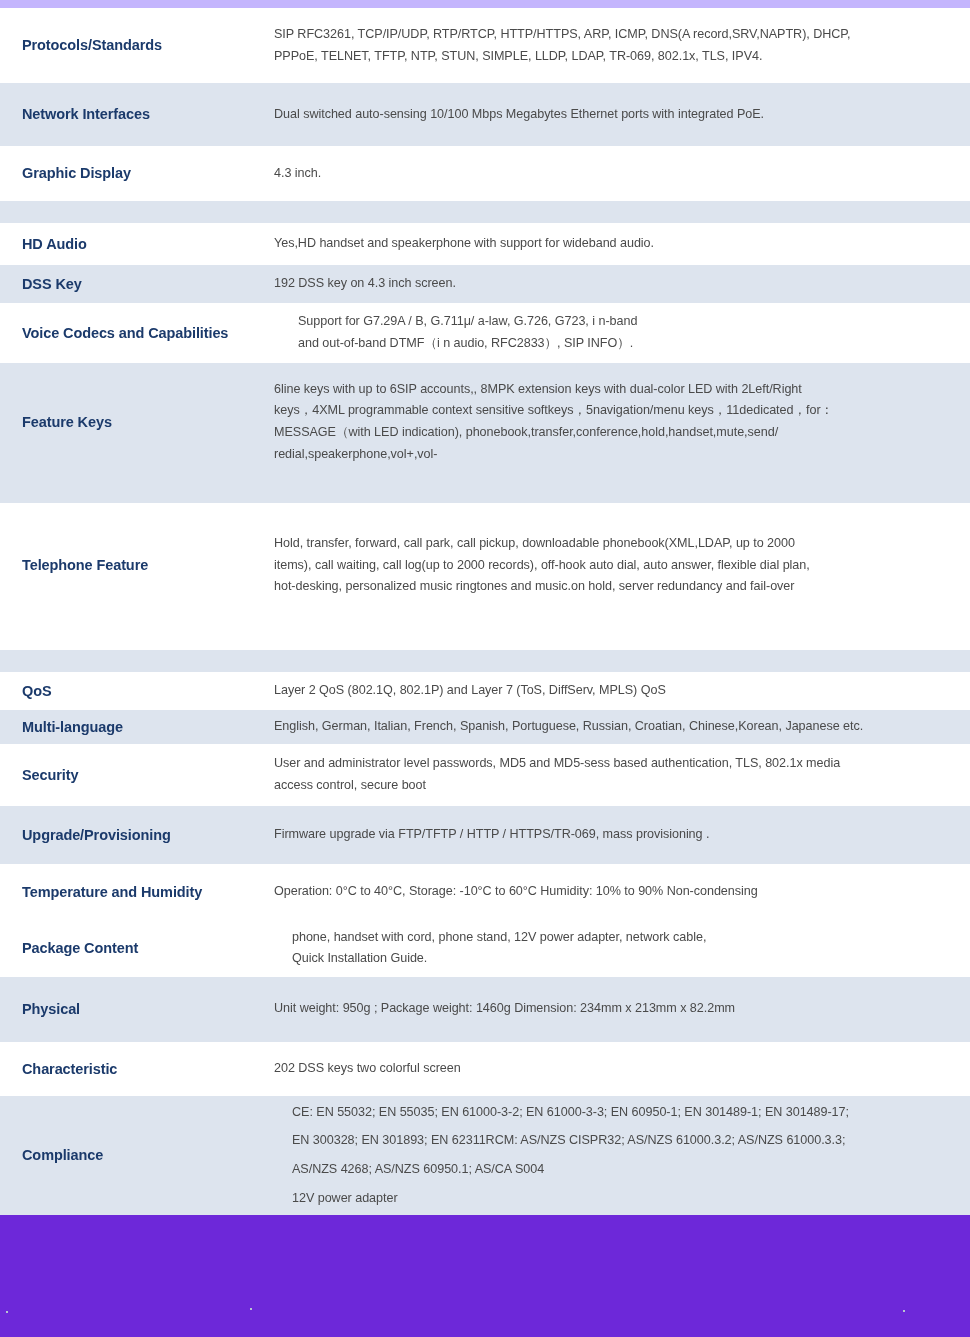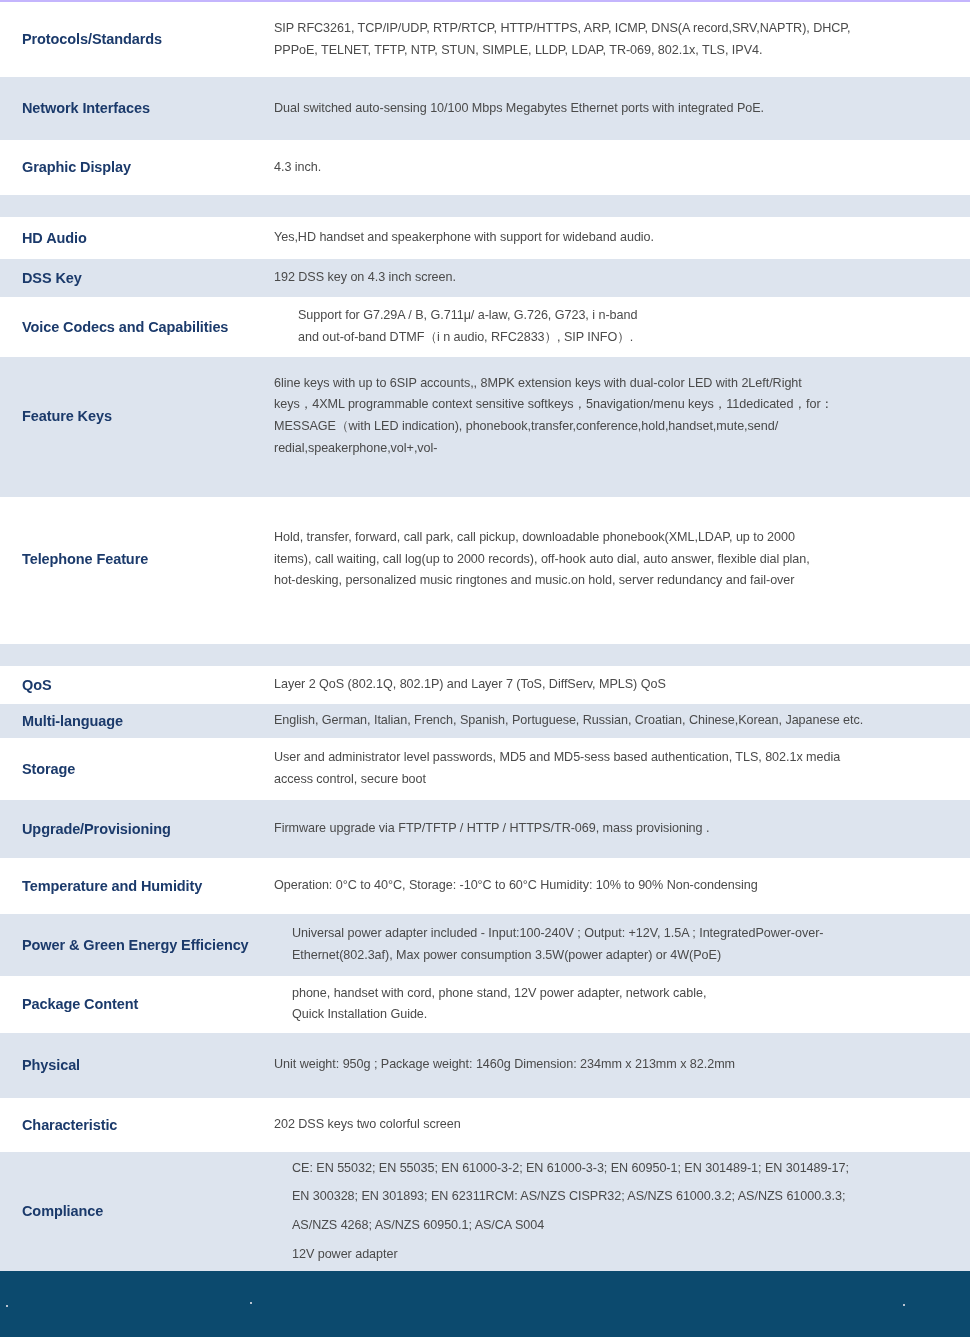--- a/index.html
+++ b/index.html
@@ -11,22 +11,22 @@
   body {
     width: 970px;
     height: 1337px;
     font-family: "Liberation Sans", sans-serif;
     overflow: hidden;
   }
   .spec-sheet {
     width: 970px;
     height: 1337px;
     position: relative;
-    background: #0c4a6e;
-    border-top: 2px solid #c4b5fd;
+    background: #6d28d9;
+    border-top: 8px solid #c4b5fd;
   }
   .spec-table {
     width: 100%;
     border-collapse: collapse;
     table-layout: fixed;
   }
   .spec-row {
     background: #ffffff;
   }
   .spec-row.shaded {
@@ -196,48 +196,41 @@
       </tr>
 
       <tr class="spec-row shaded h-multilang">
         <td class="label-cell">Multi-language</td>
         <td class="value-cell">
           <span class="line">English, German, Italian, French, Spanish, Portuguese, Russian, Croatian, Chinese,Korean, Japanese etc.</span>
         </td>
       </tr>
 
       <tr class="spec-row plain h-security">
-        <td class="label-cell">Storage</td>
+        <td class="label-cell">Security</td>
         <td class="value-cell">
           <span class="line">User and administrator level passwords, MD5 and MD5-sess based authentication, TLS, 802.1x media</span>
           <span class="line">access control, secure boot</span>
         </td>
       </tr>
 
       <tr class="spec-row shaded h-upgrade">
         <td class="label-cell">Upgrade/Provisioning</td>
         <td class="value-cell">
           <span class="line">Firmware upgrade via FTP/TFTP / HTTP / HTTPS/TR-069, mass provisioning .</span>
         </td>
       </tr>
 
       <tr class="spec-row plain h-temp">
         <td class="label-cell">Temperature and Humidity</td>
         <td class="value-cell">
           <span class="line">Operation: 0°C to 40°C, Storage: -10°C to 60°C        Humidity: 10% to 90% Non-condensing</span>
         </td>
       </tr>
 
-      <tr class="spec-row shaded h-power">
-        <td class="label-cell">Power &amp; Green Energy Efficiency</td>
-        <td class="value-cell indented">
-          <span class="line">Universal power adapter included - Input:100-240V ; Output: +12V, 1.5A ; IntegratedPower-over-</span>
-          <span class="line">Ethernet(802.3af), Max power consumption 3.5W(power adapter) or 4W(PoE)</span>
-        </td>
-      </tr>
 
       <tr class="spec-row plain h-package">
         <td class="label-cell">Package Content</td>
         <td class="value-cell indented">
           <span class="line">phone, handset with cord, phone stand, 12V power adapter, network cable,</span>
           <span class="line">Quick Installation Guide.</span>
         </td>
       </tr>
 
       <tr class="spec-row shaded h-physical">

